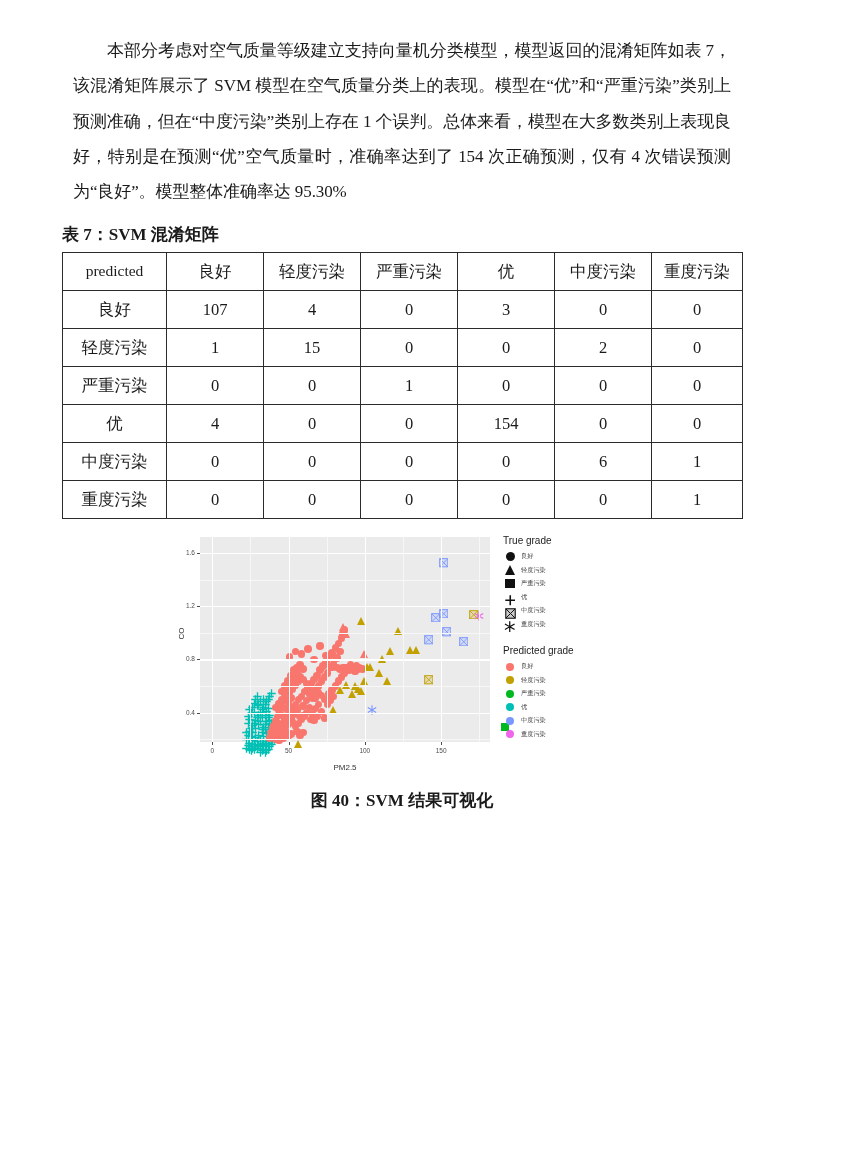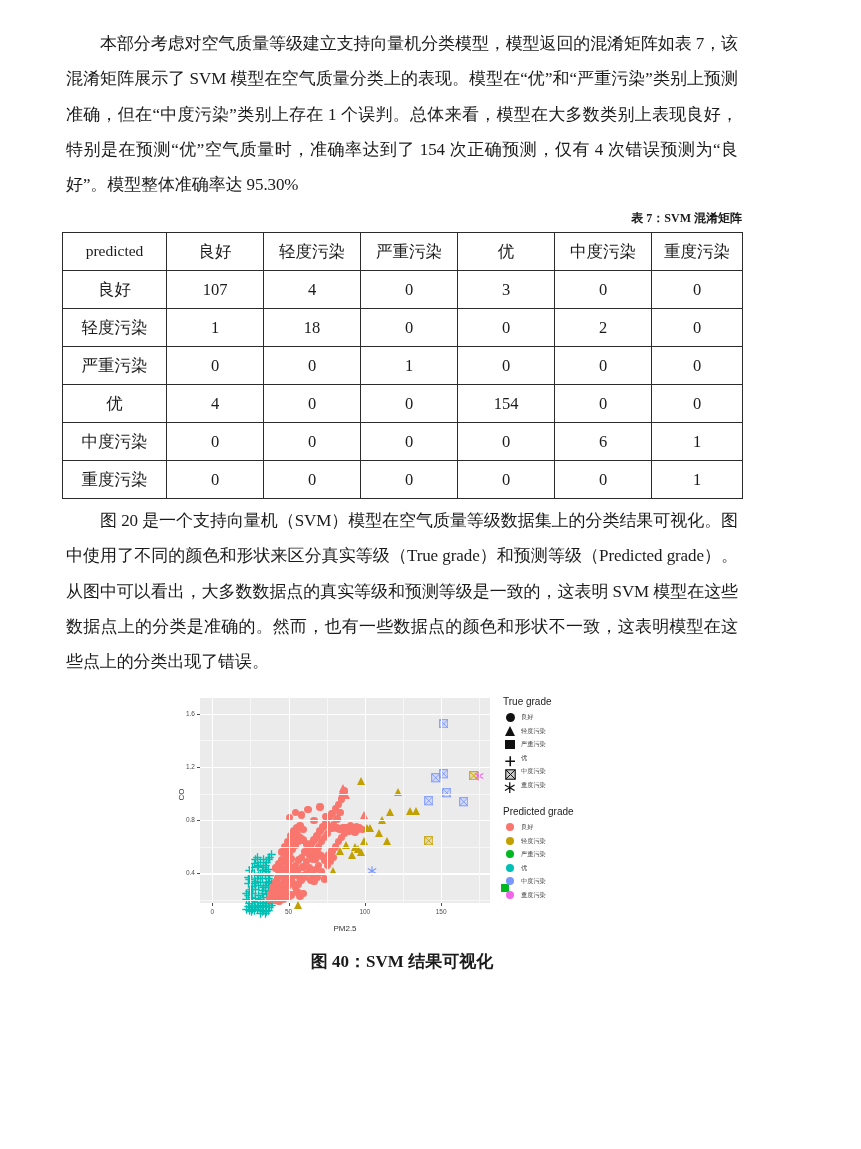--- a/index.html
+++ b/index.html
@@ -34,31 +34,31 @@
     font-size: 17.5px;
     font-weight: bold;
     margin: 0 0 4px 0;
     padding-left: 48px;
     line-height: 1.7;
     letter-spacing: 0.2px;
   }
   p.body-text {
     font-size: 17px;
     line-height: 2.08;
-    margin: 4px;
+    margin: 11px;
     text-align: justify;
     text-justify: inter-ideograph;
     text-indent: 2em;
     letter-spacing: -0.1px;
   }
 
   
   .table-caption {
-    text-align: right;
-    font-size: 12px;
+    text-align: left;
+    font-size: 17px;
     font-weight: bold;
     margin: 6px 0 4px 0;
     line-height: 1.6;
   }
   table.cm {
     border-collapse: collapse;
     width: 680px;
     table-layout: fixed;
     margin: 0 0 4px 0;
   }
@@ -232,21 +232,21 @@
           <td>107</td>
           <td>4</td>
           <td>0</td>
           <td>3</td>
           <td>0</td>
           <td>0</td>
         </tr>
         <tr>
           <td>轻度污染</td>
           <td>1</td>
-          <td>18</td>
+          <td>15</td>
           <td>0</td>
           <td>0</td>
           <td>2</td>
           <td>0</td>
         </tr>
         <tr>
           <td>严重污染</td>
           <td>0</td>
           <td>0</td>
           <td>1</td>
@@ -277,21 +277,20 @@
           <td>0</td>
           <td>0</td>
           <td>0</td>
           <td>0</td>
           <td>0</td>
           <td>1</td>
         </tr>
       </tbody>
     </table>
 
-    <p class="body-text">图 20 是一个支持向量机（SVM）模型在空气质量等级数据集上的分类结果可视化。图中使用了不同的颜色和形状来区分真实等级（True grade）和预测等级（Predicted grade）。从图中可以看出，大多数数据点的真实等级和预测等级是一致的，这表明 SVM 模型在这些数据点上的分类是准确的。然而，也有一些数据点的颜色和形状不一致，这表明模型在这些点上的分类出现了错误。</p>
 
     <div class="figure-wrap">
       <div class="chart" id="chart">
         <div class="panel" id="panel">
             <div class="marker" style="width: 9px; height: 9px; left: 42.2368px; top: 201.844px;"><svg width="9" height="9" viewBox="0 0 10 10">
                 <path d="M5 0.3 V9.7 M0.3 5 H9.7" stroke="#00C0B5" stroke-width="1.5" fill="none"></path>
               </svg></div>
             <div class="marker" style="width: 9px; height: 9px; left: 43.7632px; top: 199.182px;"><svg width="9" height="9" viewBox="0 0 10 10">
                 <path d="M5 0.3 V9.7 M0.3 5 H9.7" stroke="#00C0B5" stroke-width="1.5" fill="none"></path>
               </svg></div>

